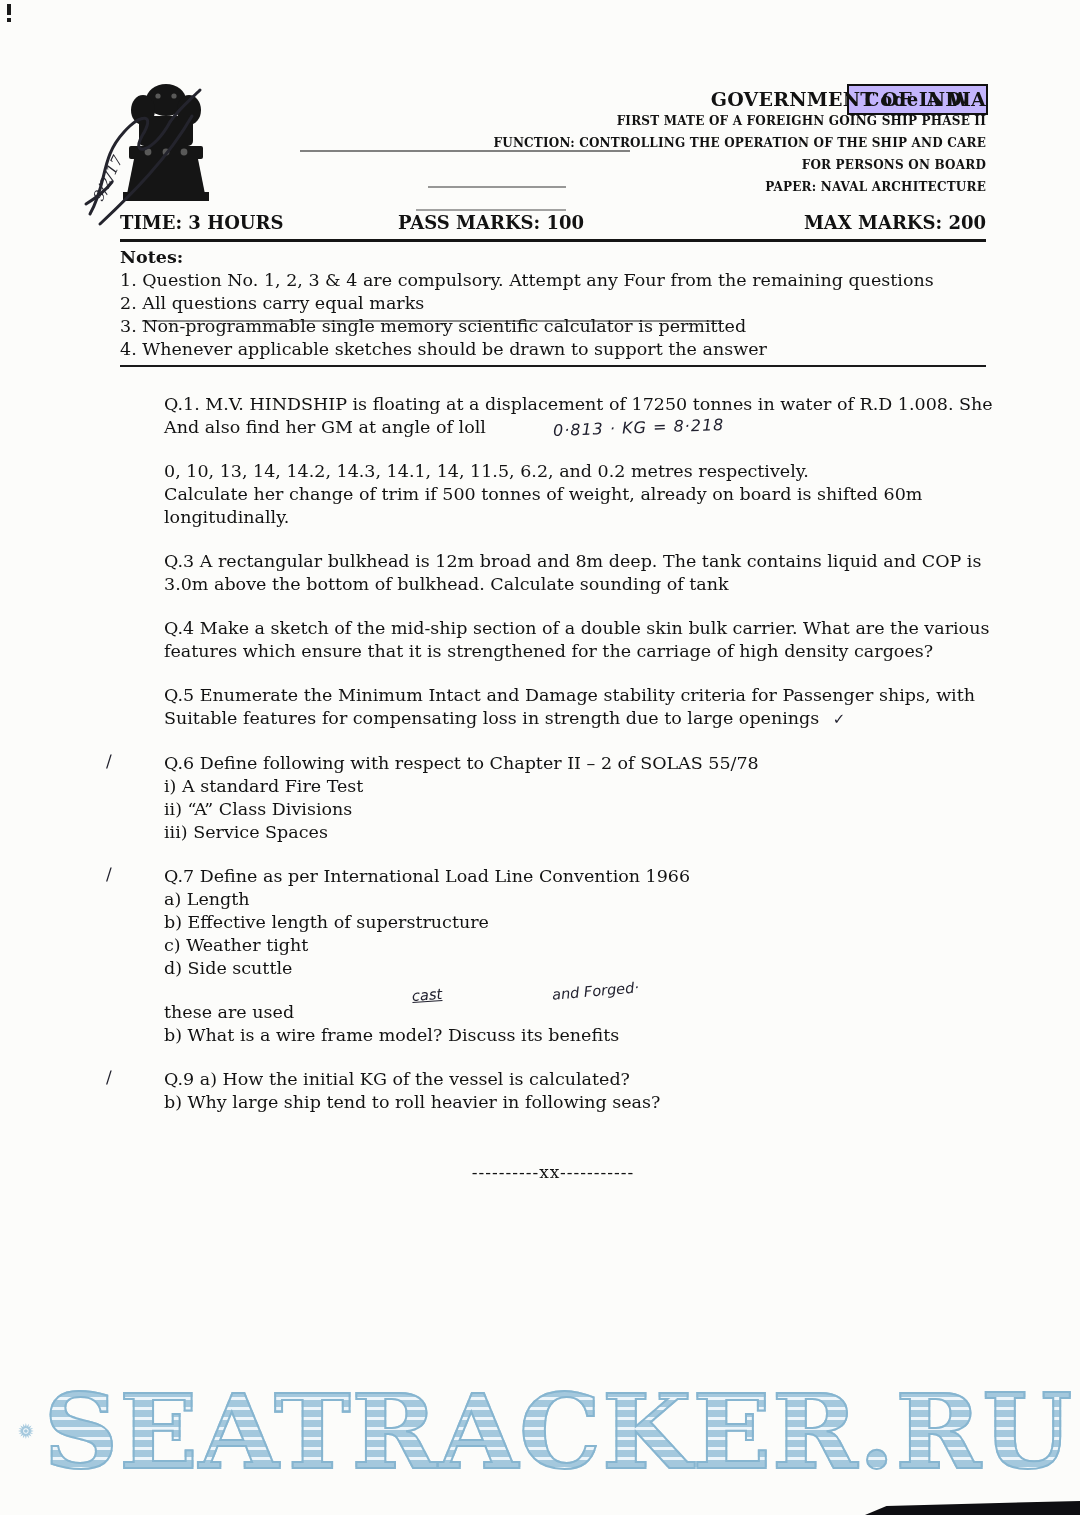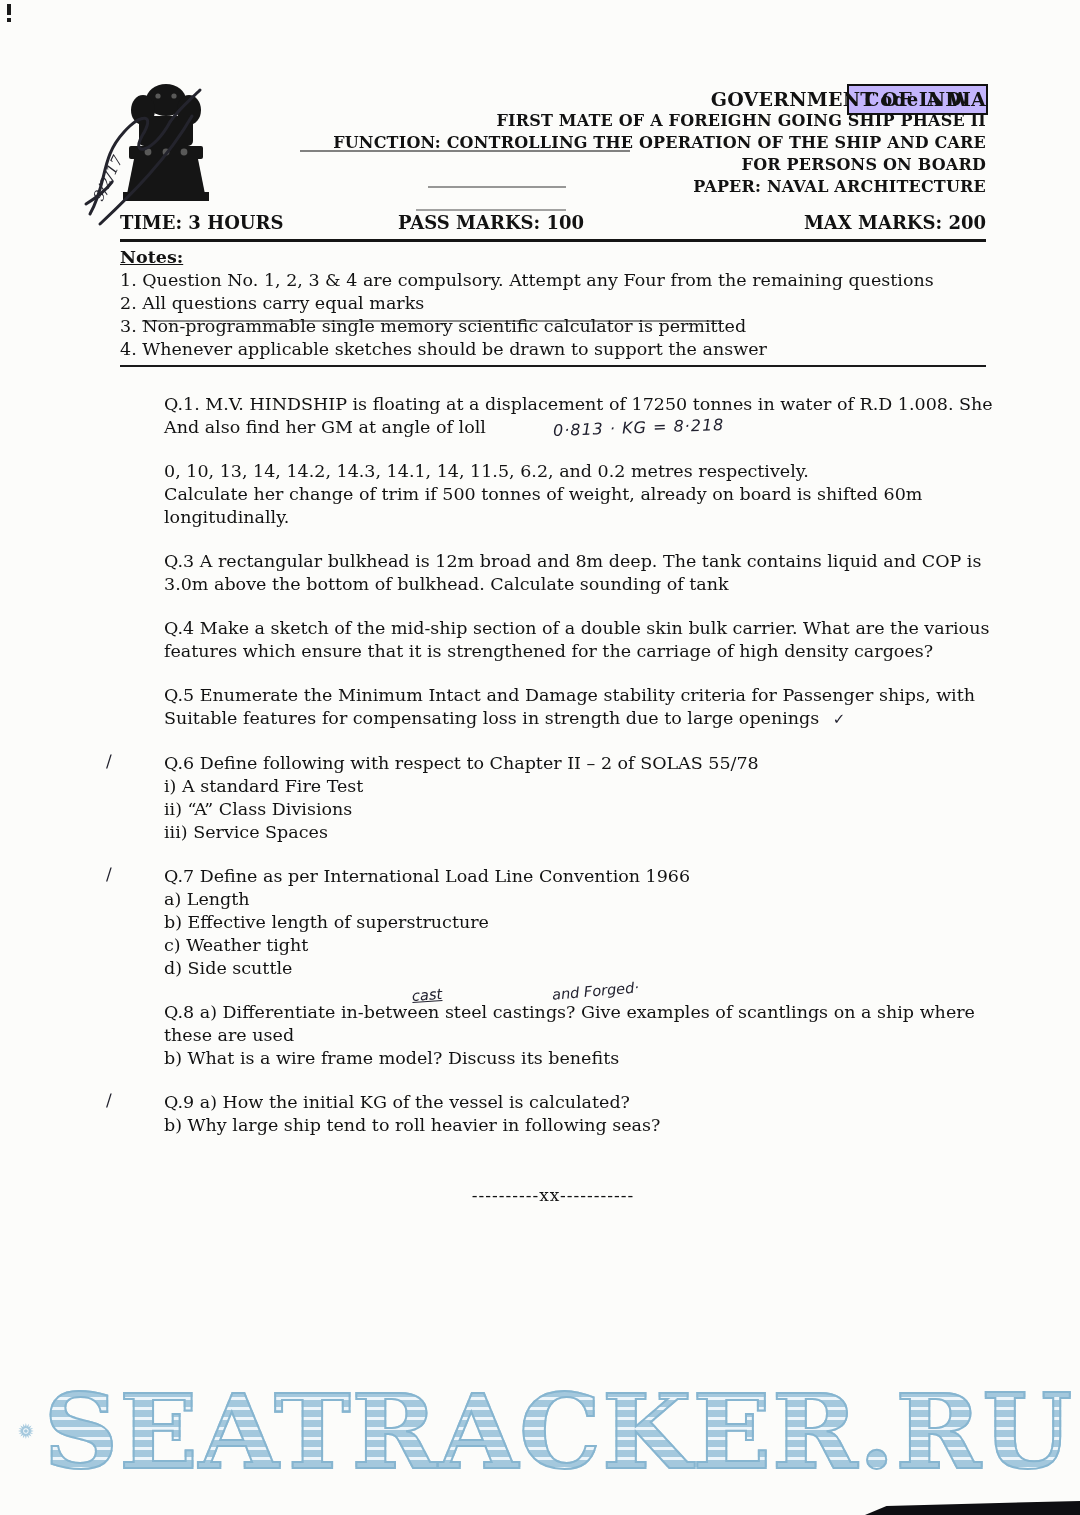--- a/index.html
+++ b/index.html
@@ -12,29 +12,29 @@
 
   
   .emblem{position:absolute;left:120px;top:80px;width:92px;height:128px;}
   .signature{position:absolute;left:72px;top:62px;width:160px;height:180px;pointer-events:none;}
 
   .code-box{position:absolute;right:92px;top:84px;border:2px solid #111;padding:3px 16px;font-weight:bold;font-size:18px;letter-spacing:1px;background:#c4b5fd;}
 
   .content{position:absolute;left:120px;right:94px;top:88px;}
   .header{ text-align:right;font-weight:bold;line-height:22px;letter-spacing:0.2px;}
   .header .h1{font-size:19px;}
-  .header .h2{font-size:16px;}
+  .header .h2{font-size:12px;}
   .marks-row{display:grid;grid-template-columns:1fr auto 1fr;font-weight:bold;font-size:18px;margin-top:14px;align-items:baseline;}
   .marks-row .mid{justify-self:center;position:relative;left:-62px;}
   .marks-row .right{justify-self:end;}
   .rule1{border:0;border-top:3px solid #151515;margin:6px 0 4px 0;}
   .rule2{border:0;border-top:2.5px solid #1a1a1a;margin:4px 0 0 0;}
 
   .notes{font-size:17.5px;line-height:23px;margin-top:2px;}
-  .notes .ntitle{font-weight:bold;text-decoration:underline;}
+  .notes .ntitle{font-weight:bold;}
 
   .questions{margin-top:26px;font-size:17.5px;line-height:23px;}
   .q{margin-bottom:21px;position:relative;}
   .q .line{white-space:nowrap;margin-left:44px;}
   .tick{position:absolute;left:-14px;top:-2px;font-size:17px;color:#20202c;}
 
   .hw{font-family:"DejaVu Sans",sans-serif;font-style:italic;color:#20202e;display:inline-block;}
   .hw-q1{margin-left:62px;font-size:16px;transform:rotate(-2deg);letter-spacing:1px;}
   .hw-q5{margin-left:8px;font-size:15px;}
   .hw-q8a{position:absolute;top:-17px;left:292px;font-size:14.5px;transform:rotate(-4deg);text-decoration:underline;}
@@ -180,21 +180,20 @@
         <div class="line">Q.7 Define as per International Load Line Convention 1966</div>
         <div class="line">a) Length</div>
         <div class="line">b) Effective length of superstructure</div>
         <div class="line">c) Weather tight</div>
         <div class="line">d) Side scuttle</div>
       </div>
 
       <div class="q">
         <span class="hw hw-q8a">cast</span>
         <span class="hw hw-q8b">and Forged·</span>
-        <div class="line">Q.8 a) Differentiate in-between steel castings? Give examples of scantlings on a ship where</div>
         <div class="line">these are used</div>
         <div class="line">b) What is a wire frame model? Discuss its benefits</div>
       </div>
 
       <div class="q">
         <span class="tick">∕</span>
         <div class="line">Q.9 a) How the initial KG of the vessel is calculated?</div>
         <div class="line">b) Why large ship tend to roll heavier in following seas?</div>
       </div>
 

